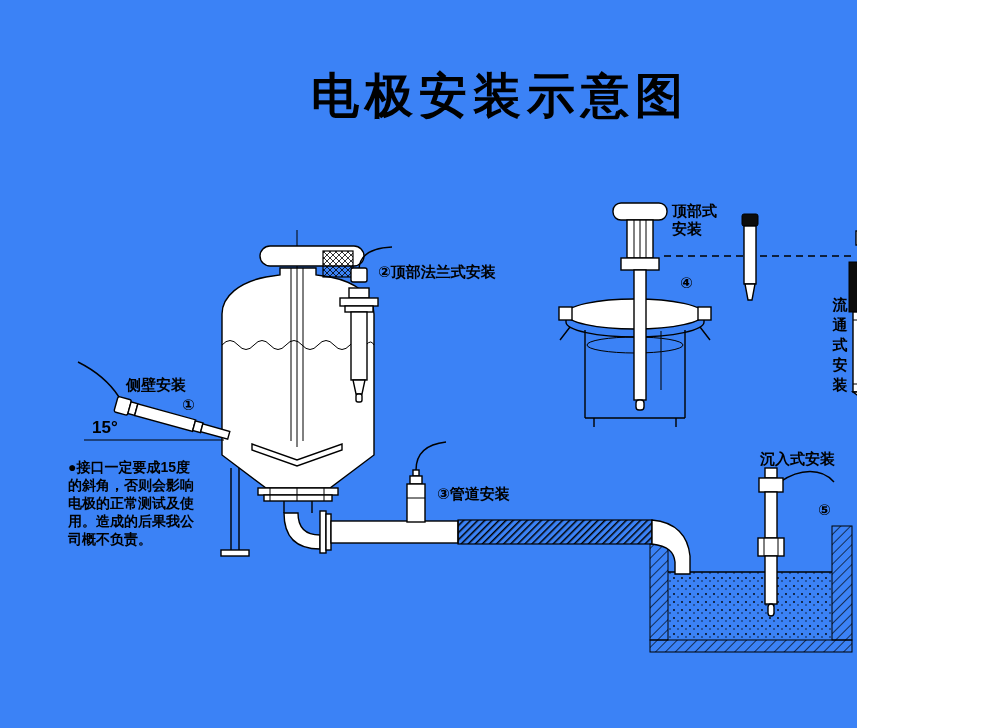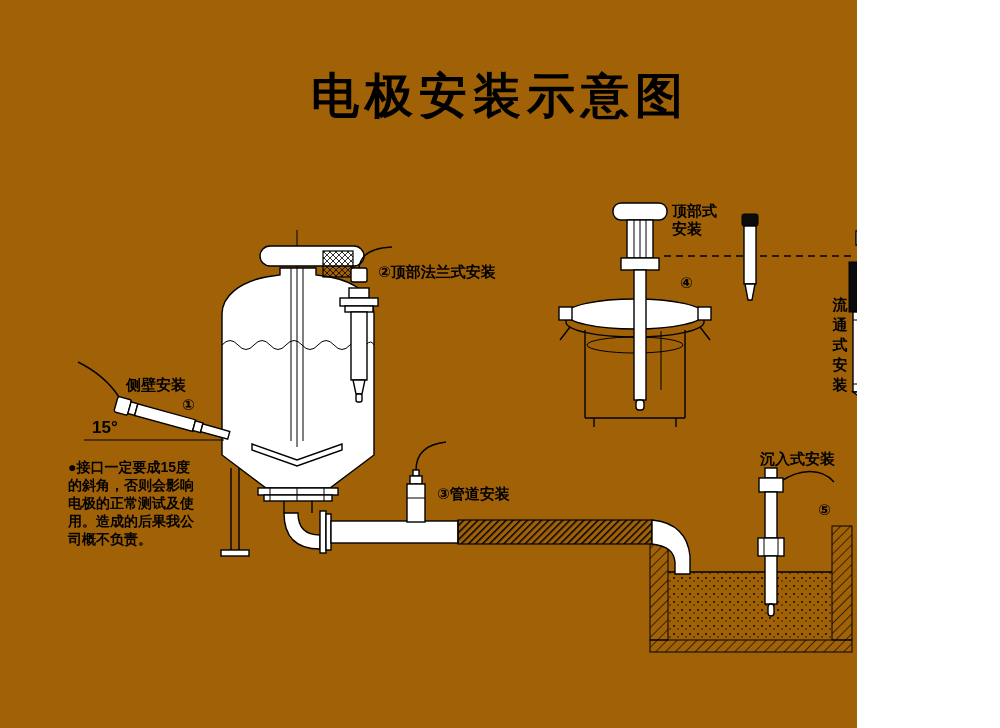--- a/index.html
+++ b/index.html
@@ -1,16 +1,16 @@
 <!DOCTYPE html>
 <html><head>
 <meta charset="utf-8">
 <style>
   html,body{margin:0;padding:0;background:#fff;}
-  #stage{position:relative;width:857px;height:728px;background:#a16207;overflow:hidden;}
+  #stage{position:relative;width:857px;height:728px;background:#3b82f6;overflow:hidden;}
   svg{position:absolute;left:0;top:0;}
   .o{fill:#fff;stroke:#000;stroke-width:1.4;}
   .l{fill:none;stroke:#000;stroke-width:1.4;}
   .thin{stroke-width:1;}
   .k{fill:#0c0c0c;stroke:#000;stroke-width:1;}
   .t{font-family:"Liberation Sans","DejaVu Sans",sans-serif;font-size:15px;font-weight:600;fill:#000;}
   .tnote{font-family:"Liberation Sans","DejaVu Sans",sans-serif;font-size:14px;font-weight:700;fill:#000;}
   .tangle{font-family:"Liberation Sans","DejaVu Sans",sans-serif;font-size:17px;font-weight:700;fill:#000;}
   .ttl{font-family:"Liberation Serif","DejaVu Serif",serif;font-size:48px;font-weight:700;letter-spacing:6px;fill:#000;}
 </style>

